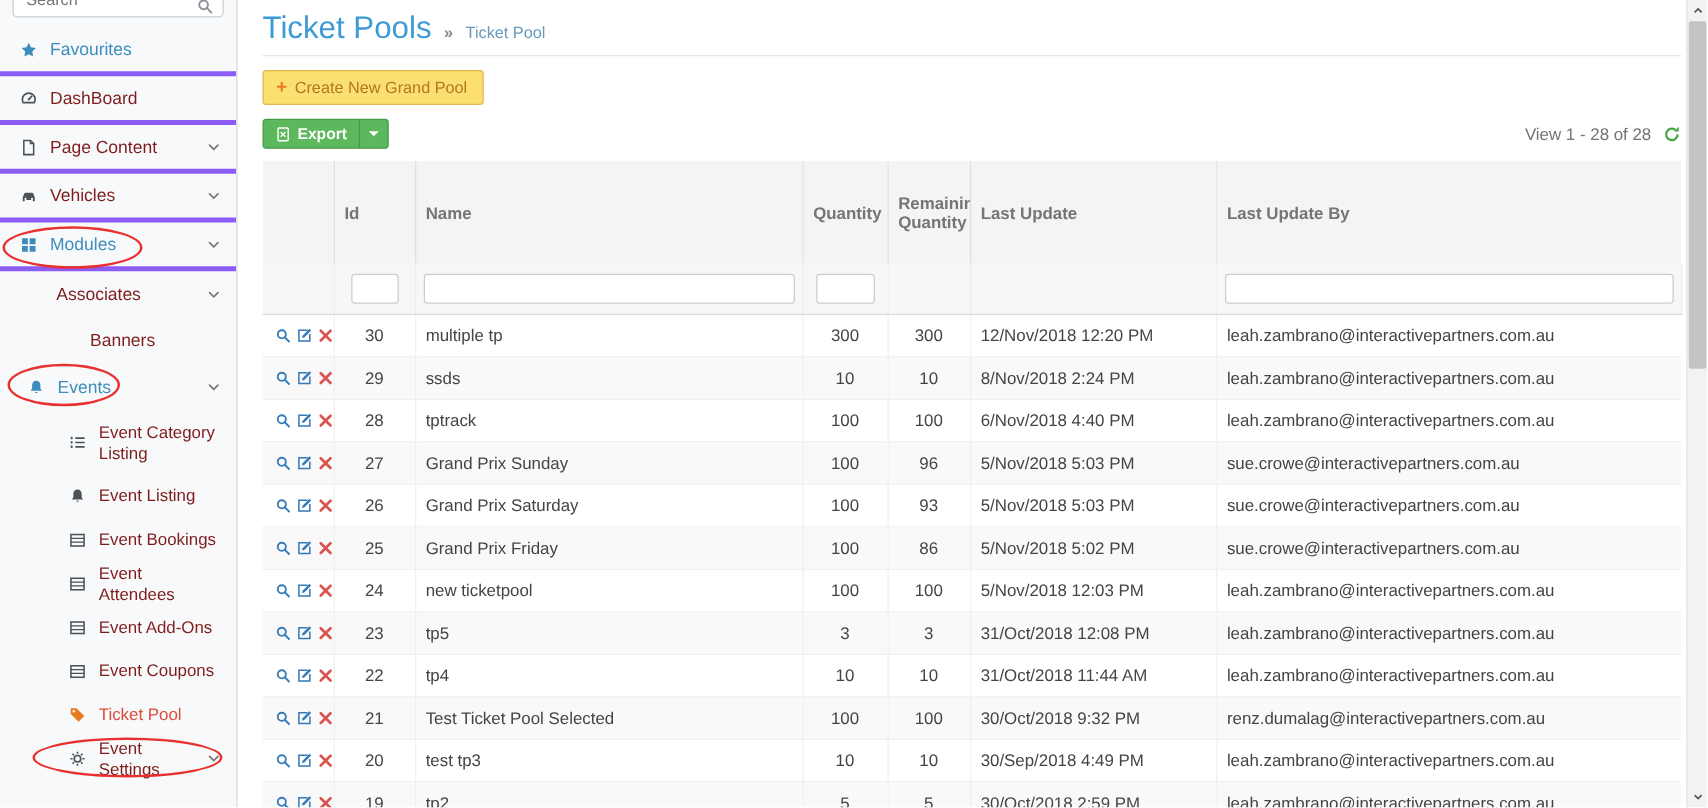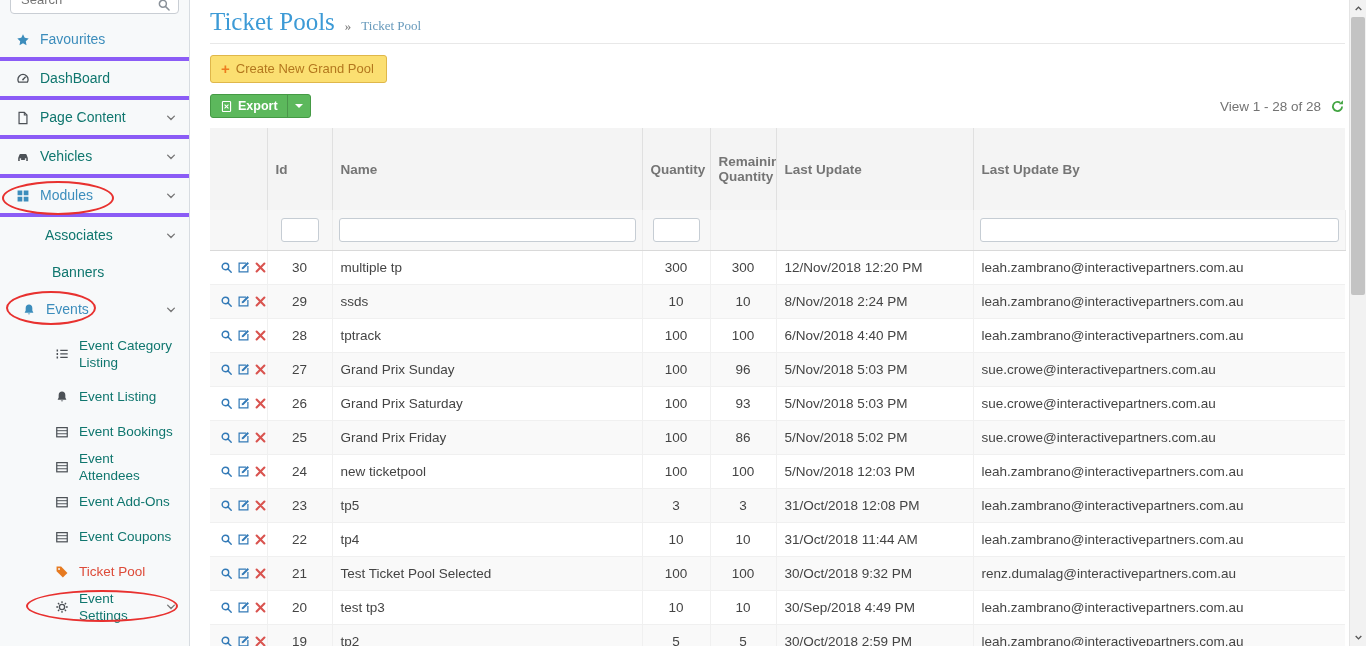--- a/index.html
+++ b/index.html
@@ -8,45 +8,45 @@
   .app { position:relative; display:flex; width:1366px; height:646px; }
 
   
   .sidebar { position:relative; width:190px; min-width:190px; height:100%; background:#f7f9fa; border-right:1px solid #d7dce1; overflow:hidden; }
   .search-wrap { position:relative; margin:-16px 10px 8px 10px; }
   .search-input { width:100%; height:30px; border:1px solid #c9ced4; border-radius:4px; background:#fff; padding:0 30px 0 10px; font-size:13px; color:#555; outline:none; font-family:"Liberation Sans",sans-serif; }
   .search-ic { position:absolute; right:8px; top:50%; margin-top:-1px; color:#8a9199; display:flex; }
   .search-ic svg { width:14px; height:14px; }
 
   .menu { display:block; }
-  .snav { position:relative; display:flex; align-items:center; padding-right:12px; font-size:14px; color:#0f766e; cursor:pointer; }
+  .snav { position:relative; display:flex; align-items:center; padding-right:12px; font-size:14px; color:#7f1d1d; cursor:pointer; }
   .lvl1 { padding-left:16px; height:39px; border-bottom:4px solid #8b5cf6; }
   .lvl2 { padding-left:45px; height:37px; }
   .lvl2.has-icon { padding-left:22px; }
   .lvl3 { padding-left:55px; height:35px; font-size:13.5px; }
-  [data-name="sidebar-item-banners"] { padding-left:52px; }
+  [data-name="sidebar-item-banners"] { padding-left:72px; }
   [data-name="sidebar-item-event-category-listing"] { height:51px; }
   .snav.active { color:#3c8dbc; }
   .snav.active .sicon { color:#3c8dbc; }
   .snav.selected { color:#dd4b39; }
   .snav.selected .sicon { color:#e67a20; }
   .sicon { width:17px; margin-right:7px; display:flex; align-items:center; color:#4c5156; flex:none; }
   .sicon svg { width:14px; height:14px; }
   .slabel { flex:1; line-height:17px; }
   .schev { margin-left:auto; color:#777; display:flex; }
   .schev svg { width:12px; height:12px; }
 
   .ellipse { position:absolute; border:2px solid #e8312f; border-radius:50%; pointer-events:none; z-index:5; }
   .e-modules { left:2px; top:181px; width:112px; height:34px; }
   .e-events { left:6px; top:291px; width:90px; height:34px; }
   .e-ticket-pool { left:26px; top:590px; width:152px; height:32px; }
 
   
   .main { flex:1; background:#fff; padding:0 21px 0 20px; overflow:hidden; }
-  .page-head { display:flex; align-items:baseline; gap:10px; margin-top:8px;font-family:Liberation Serif, serif; }
+  .page-head { display:flex; align-items:baseline; gap:10px; margin-top:8px; }
   .page-head h1 { font-size:25px; font-weight:normal; color:#3c9ad6; }
   .crumb-sep { font-size:13px; color:#888; font-weight:bold; }
   .crumb { font-size:13px; color:#6699bb; }
   .head-rule { border-bottom:1px solid #e8e8e8; margin-top:7px; }
 
   .create-row { margin-top:11px; }
   .btn-create { display:inline-flex; align-items:center; gap:6px; padding:5px 12px 6px 10px; background:#fbdf71; border:1px solid #dfb74a; border-radius:3px; color:#b3771e; font-size:13px; cursor:pointer; font-family:"Liberation Sans",sans-serif; }
   .btn-create .plus { color:#ed7c1f; font-weight:bold; font-size:15px; line-height:12px; }
 
   .toolbar { margin-top:11px; display:flex; align-items:center; justify-content:space-between; }

